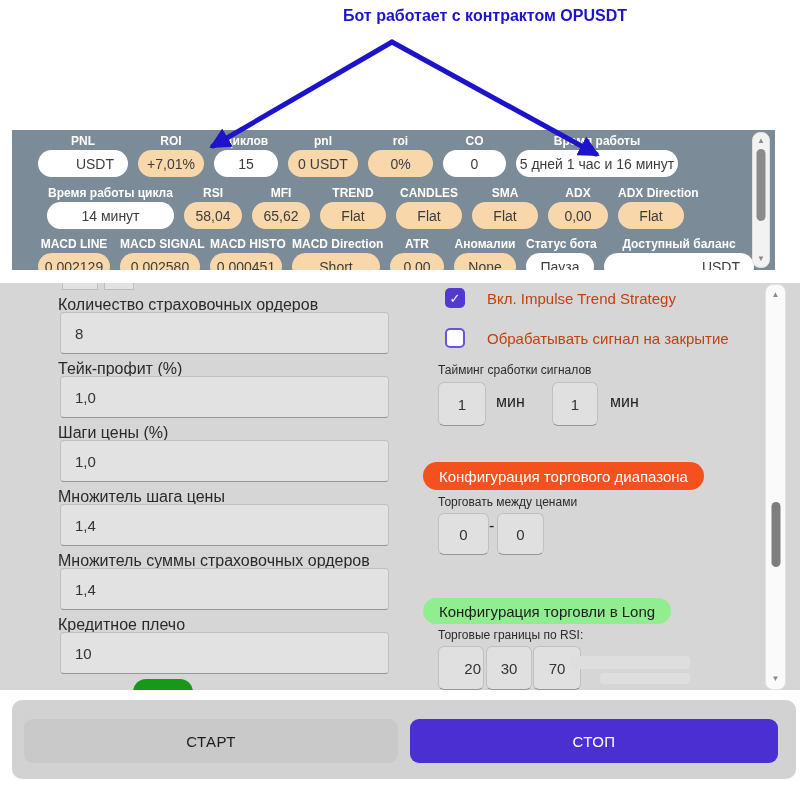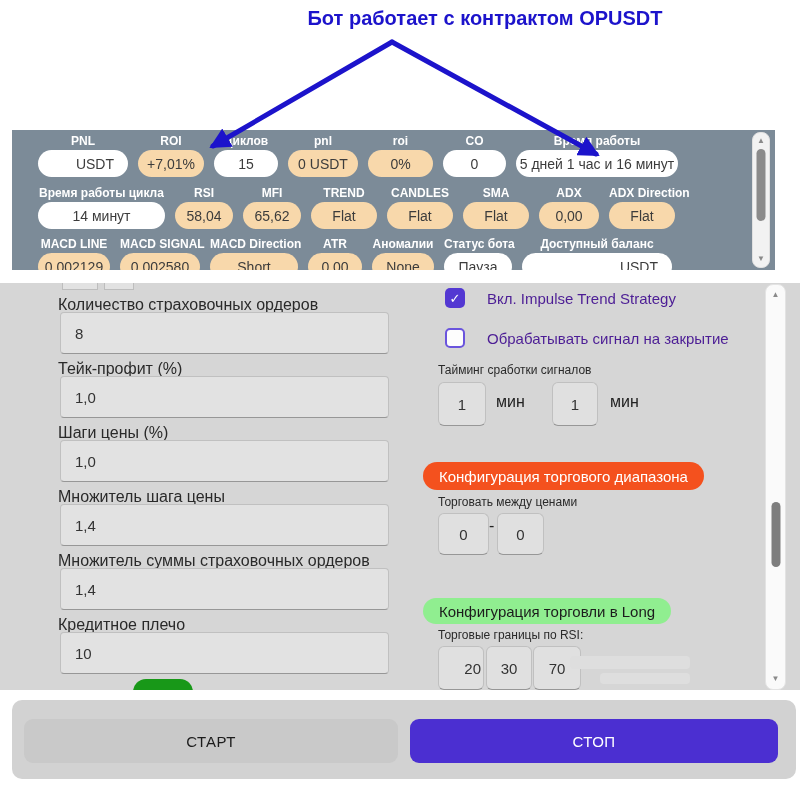--- a/index.html
+++ b/index.html
@@ -1,28 +1,28 @@
 <!DOCTYPE html>
 <html style="--accent-blue: #1c13cb; --table-bg: #7c8b98; --pill-peach: #f8d8ab; --badge-orange: #f4511e; --badge-green: #90ee90; --checkbox-purple: #5338d2; --stop-purple: #4b2fd1; --green-button: #189818;"><head>
 <meta charset="utf-8">
 <style>
   html,body{margin:0;padding:0;background:#fff;}
   #page{position:relative;width:800px;height:794px;background:#fff;overflow:hidden;
         font-family:"Liberation Sans", "DejaVu Sans", sans-serif;}
 
   
   #title{position:absolute;top:7px;left:170px;right:0;text-align:center;
-         font-size:20px;font-weight:700;color:var(--accent-blue,#1c13cb);}
+         font-size:16px;font-weight:700;color:var(--accent-blue,#1c13cb);}
   #arrows{position:absolute;top:0;left:0;z-index:6;pointer-events:none;}
 
   
   #stats{position:absolute;left:12px;top:130px;width:763px;height:140px;
          background:var(--table-bg,#7c8b98);overflow:hidden;}
   .srow{display:flex;gap:10px;padding-left:26px;}
-  .srow.r1{margin-top:4px;} .srow.r2{margin-top:9px;} .srow.r3{margin-top:8px;}
+  .srow.r1{margin-top:4px;} .srow.r2{margin-top:9px;margin-left:9px;} .srow.r3{margin-top:8px;}
   .scell{display:flex;flex-direction:column;flex:0 0 auto;}
   .slabel{height:16px;line-height:15px;text-align:center;color:#fff;
           font-weight:700;font-size:12px;white-space:nowrap;}
   .spill{height:27px;border-radius:14px;display:flex;align-items:center;justify-content:center;
          font-size:14px;color:#3c3c3c;white-space:nowrap;background:var(--pill-peach,#f8d8ab);}
   .spill.white{background:#ffffff;}
   .spill.right{justify-content:flex-end;padding-right:14px;box-sizing:border-box;}
 
   .vscroll{position:absolute;background:#f2f2f2;border:1px solid #e0e0e0;border-radius:8px;}
   .vthumb{position:absolute;left:50%;transform:translateX(-50%);width:9px;
@@ -43,21 +43,21 @@
           font-size:15px;color:#333;padding:0 0 0 14px;box-sizing:content-box;
           font-family:inherit;outline:none;}
   .remnant{position:absolute;top:0;height:7px;background:#e2e2e2;
            border:1px solid #bdbdbd;border-top:none;box-sizing:border-box;}
 
   .checkrow{position:absolute;left:445px;display:flex;align-items:flex-start;}
   .cbox{width:20px;height:20px;border-radius:5px;flex:0 0 auto;box-sizing:border-box;
         display:flex;align-items:center;justify-content:center;}
   .cbox.checked{background:var(--checkbox-purple,#5338d2);color:#fff;font-size:13px;font-weight:700;}
   .cbox.unchecked{background:#fdfdfd;border:2px solid #6a54dd;}
-  .clabel{margin-left:22px;font-size:15px;color:#4c1d95;white-space:nowrap;padding-top:2px;}
+  .clabel{margin-left:22px;font-size:15px;color:#c2410c;white-space:nowrap;padding-top:2px;}
 
   .sublabel{position:absolute;left:438px;font-size:12px;color:#2a2a2a;white-space:nowrap;}
   .sinput{position:absolute;width:42px;height:38px;background:#e0e0e0;
           border:1px solid #c0c0c0;border-bottom:1px solid #979797;border-radius:6px;
           font-size:15px;color:#333;text-align:center;font-family:inherit;outline:none;}
   .unit{position:absolute;font-size:16px;color:#222;}
 
   .badge{position:absolute;left:423px;height:28px;border-radius:14px;display:flex;
          align-items:center;padding:0 16px;font-size:15px;white-space:nowrap;}
   .badge.orange{background:var(--badge-orange,#f4511e);color:#fff;}
@@ -165,20 +165,24 @@
     </div>
 
     <div class="srow r3">
       <div class="scell" style="width:72px">
           <div class="slabel">MACD LINE</div>
           <div class="spill">0,002129</div>
         </div>
       <div class="scell" style="width:80px">
           <div class="slabel">MACD SIGNAL</div>
           <div class="spill">0,002580</div>
+        </div>
+      <div class="scell" style="width:72px">
+          <div class="slabel">MACD HISTO</div>
+          <div class="spill">0,000451</div>
         </div>
       <div class="scell" style="width:88px">
           <div class="slabel">MACD Direction</div>
           <div class="spill">Short</div>
         </div>
       <div class="scell" style="width:54px">
           <div class="slabel">ATR</div>
           <div class="spill">0,00</div>
         </div>
       <div class="scell" style="width:62px">

